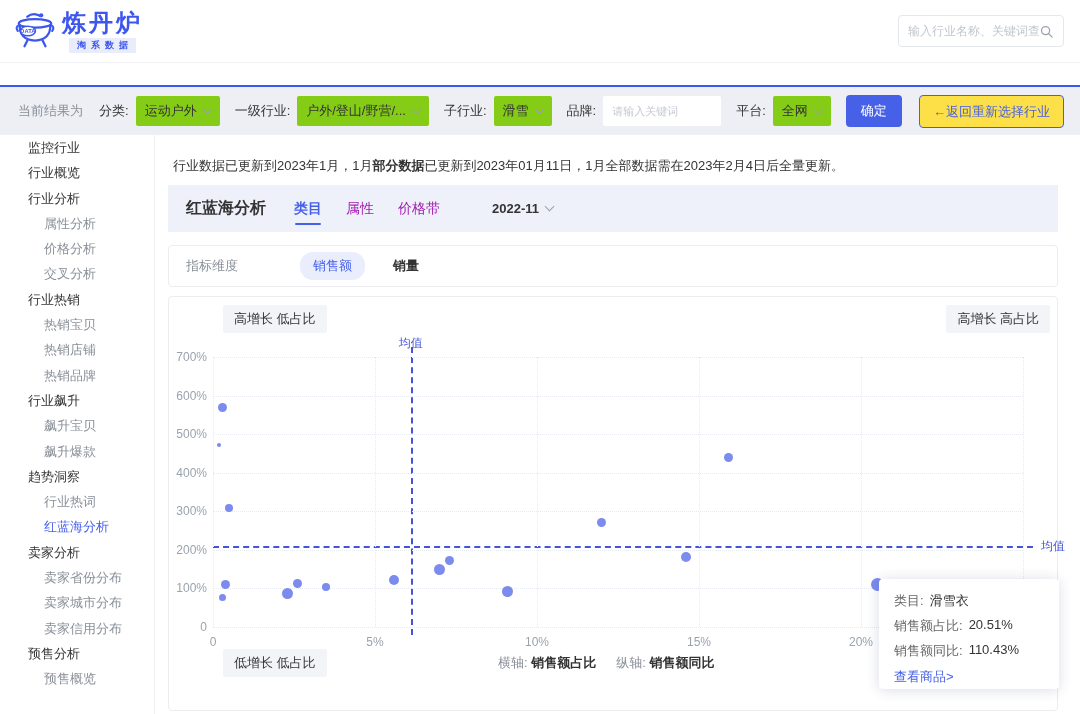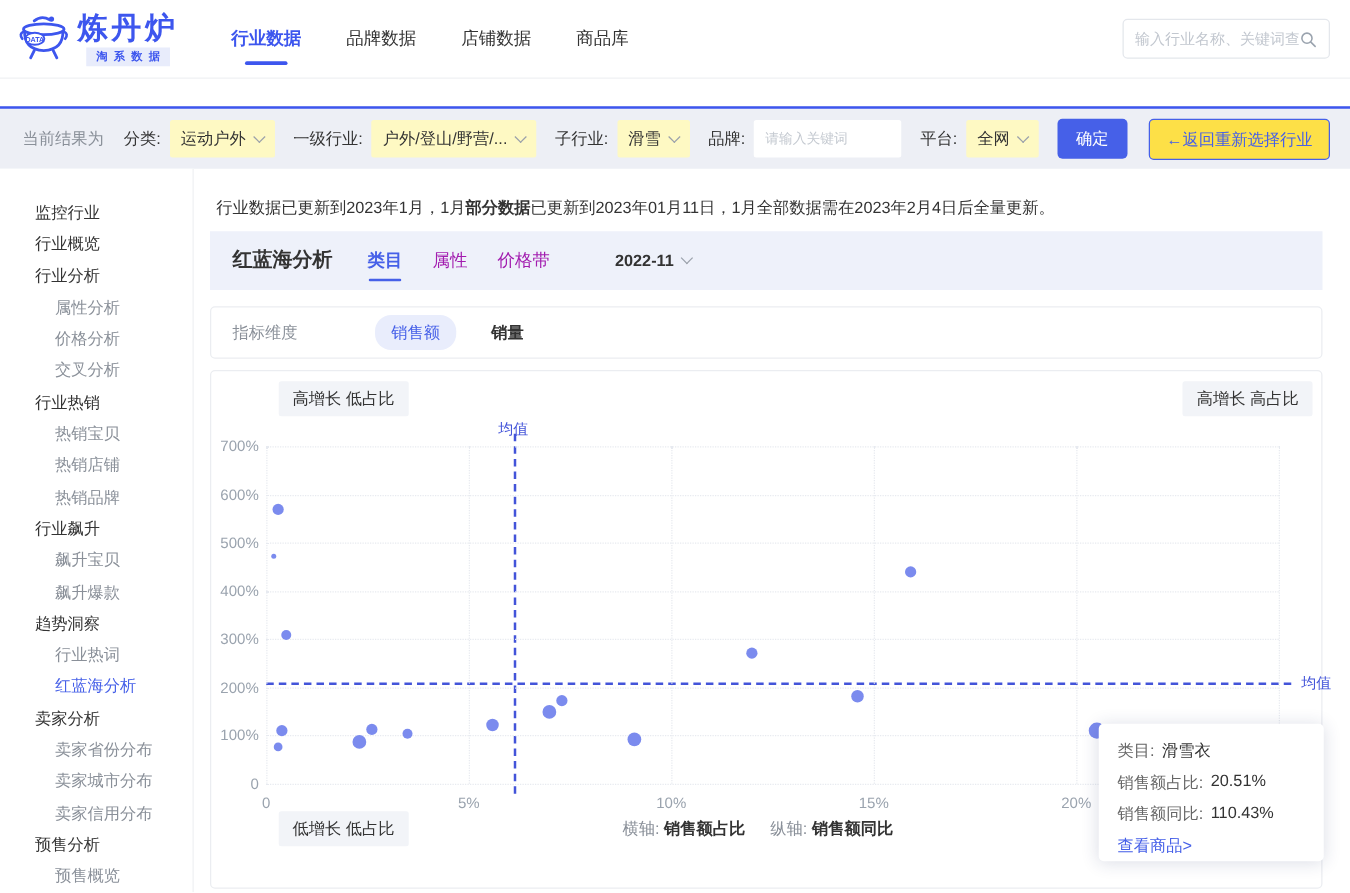--- a/index.html
+++ b/index.html
@@ -19,30 +19,30 @@
 .search-box{position:absolute;right:16px;top:15px;width:166px;height:32px;border:1px solid #E4E7EC;border-radius:4px;display:flex;align-items:center;padding:0 9px;background:#fff}
 .search-box input{border:none;outline:none;flex:1;font-size:12px;color:#333;min-width:0;background:transparent}
 .search-box input::placeholder{color:#C2C7CF}
 
 
 .filterbar{position:absolute;left:0;top:85px;width:1080px;height:50px;background:#EDEFF5;border-top:2px solid #3D56EE;display:flex;align-items:center;font-size:13px;padding:0 18px}
 .fb-prefix{color:#8A9099;margin-right:16px;white-space:nowrap}
 .fb-fields{display:flex;align-items:center}
 .fb-field{display:flex;align-items:center;margin-right:15px}
 .fb-label{color:#333;margin-right:7px;white-space:nowrap}
-.fb-select{background:#fef9c3;border-radius:2px;height:30px;display:flex;align-items:center;padding:0 9px;cursor:pointer;white-space:nowrap}
+.fb-select{background:#84cc16;border-radius:2px;height:30px;display:flex;align-items:center;padding:0 9px;cursor:pointer;white-space:nowrap}
 .fb-select .val{color:#333}
 .chev{display:inline-block;width:7px;height:7px;border-right:1.4px solid #9AA0AA;border-bottom:1.4px solid #9AA0AA;transform:rotate(45deg);margin-left:7px;margin-top:-4px}
 .fb-input{background:#fff;border-radius:2px;height:30px;width:118px;border:none;outline:none;padding:0 9px;font-size:11px}
 .fb-input::placeholder{color:#C5CAD1}
 .btn-confirm{background:#4660E8;color:#fff;border:none;border-radius:4px;height:32px;padding:0 15px;font-size:13px;cursor:pointer}
 .btn-back{position:absolute;right:16px;top:8px;background:#fde047;border:1px solid #4660E8;color:#4660E8;border-radius:4px;height:33px;padding:0 13px;font-size:13px;cursor:pointer}
 
 
-.sidebar{position:absolute;left:0;top:135px;width:155px;height:579px;border-right:1px solid #EFF1F4;padding-top:22px;background:#fff;overflow:hidden}
+.sidebar{position:absolute;left:0;top:135px;width:155px;height:579px;border-right:1px solid #EFF1F4;background:#fff;overflow:hidden}
 .sb-item{height:25.3px;line-height:25.3px;font-size:13px;padding-left:28px;color:#333;cursor:pointer;white-space:nowrap}
 .sb-item.lv2{padding-left:44px;color:#8A9099}
 .sb-item.active{color:#4660E8}
 
 
 .main{position:absolute;left:155px;top:135px;width:925px;height:579px}
 .notice{position:absolute;left:18px;top:22px;font-size:13px;color:#333;white-space:nowrap}
 .band{position:absolute;left:13px;top:50px;width:890px;height:47px;background:#EEF1FA;display:flex;align-items:center;padding:0 18px}
 .band-title{font-size:16px;font-weight:bold;color:#333;white-space:nowrap}
 .band-tabs{display:flex;gap:24px;margin-left:28px}
@@ -97,26 +97,20 @@
         <path d="M5 15 Q1 17 4 21 M39 15 Q43 17 40 21" fill="none" stroke="#3D56EE" stroke-width="2.2" stroke-linecap="round"></path>
         <path d="M14 31 L11 37 M30 31 L33 37" stroke="#3D56EE" stroke-width="2.4" stroke-linecap="round"></path>
         <ellipse cx="14.5" cy="21" rx="8" ry="5" fill="#fff" stroke="#3D56EE" stroke-width="1.6"></ellipse>
         <text x="14.5" y="23.4" font-size="6" font-weight="bold" fill="#3D56EE" text-anchor="middle" font-family="Liberation Sans, sans-serif">DATA</text>
       </svg>
       <div class="logo-text">
         <div class="logo-name">炼丹炉</div>
         <div class="logo-sub">淘系数据</div>
       </div>
     </div>
-    <div class="nav-items">
-        <div class="nav-item active">行业数据</div>
-        <div class="nav-item">品牌数据</div>
-        <div class="nav-item">店铺数据</div>
-        <div class="nav-item">商品库</div>
-      </div>
     <div class="search-box">
       <input type="text" placeholder="输入行业名称、关键词查询" style="">
       <svg width="15" height="15" viewBox="0 0 24 24">
         <circle cx="10.5" cy="10.5" r="6.5" fill="none" stroke="#9AA3AE" stroke-width="2"></circle>
         <line x1="15.5" y1="15.5" x2="21" y2="21" stroke="#9AA3AE" stroke-width="2" stroke-linecap="round"></line>
       </svg>
     </div>
   </div>
 
   <div class="filterbar">

